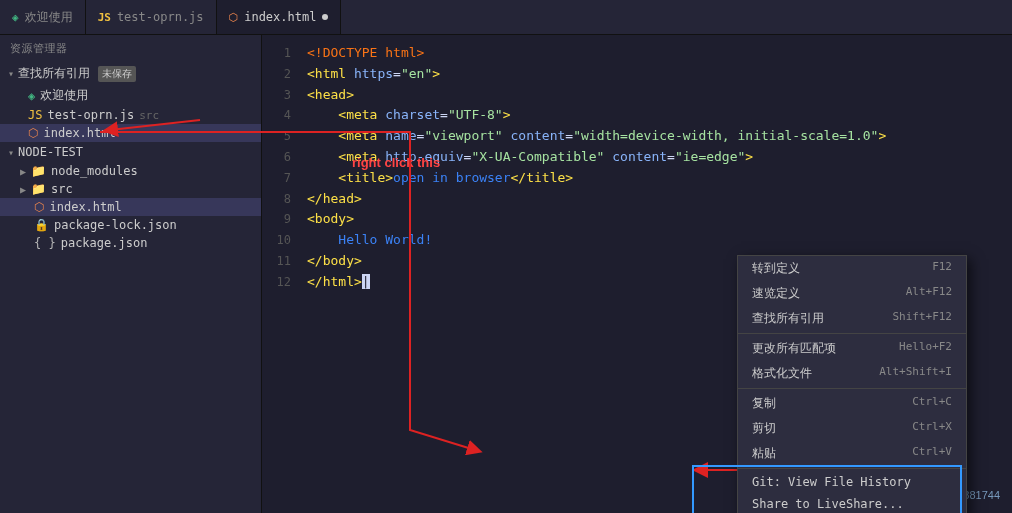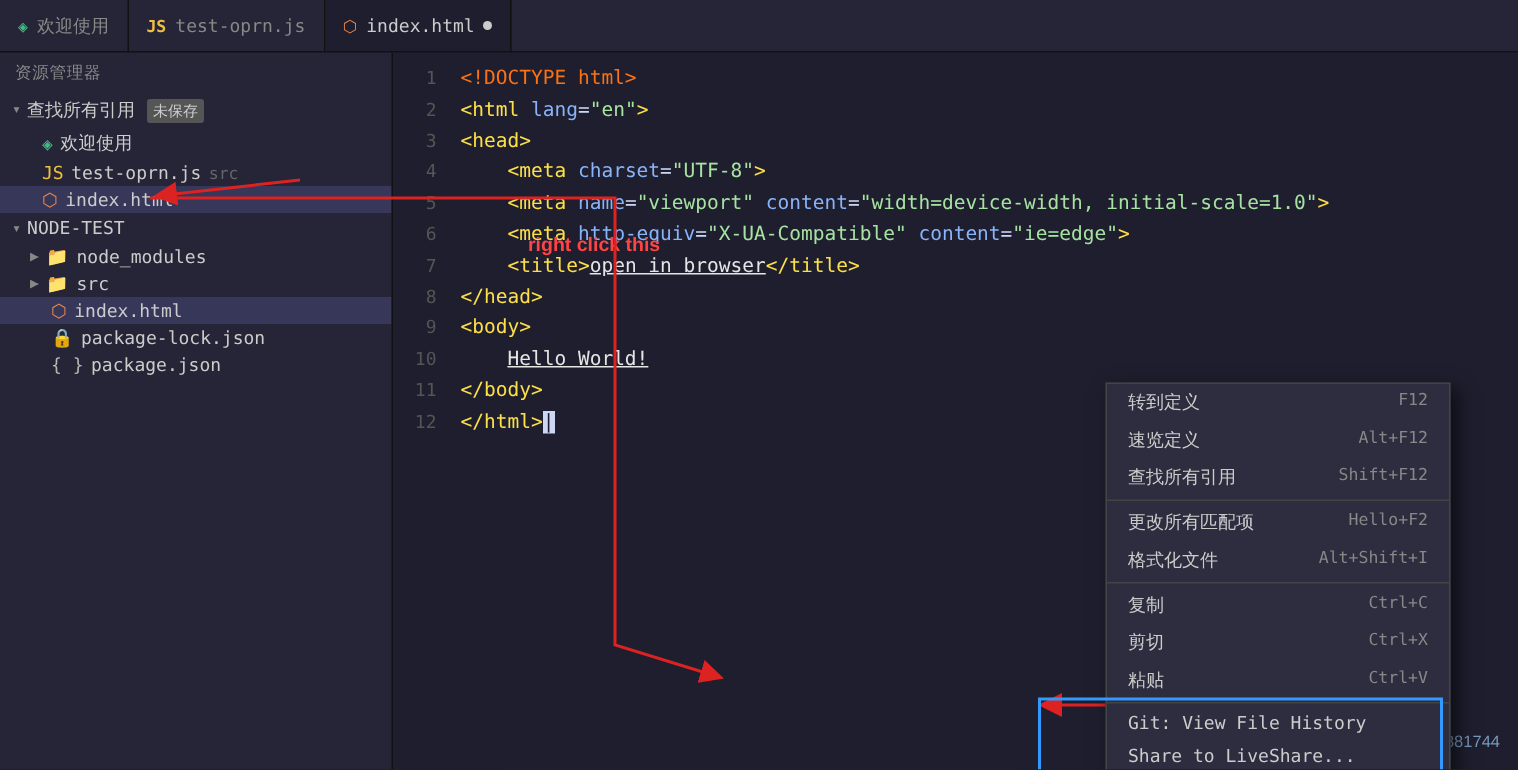--- a/index.html
+++ b/index.html
@@ -143,21 +143,21 @@
       flex-shrink: 0;
     }
 
     .line-content {
       flex: 1;
       white-space: pre;
     }
     .tag { color: #fde047; }
     .attr { color: #89b4fa; }
     .str { color: #a6e3a1; }
-    .text { color: #e5e5e5; text-decoration: underline; }
+    .text { color: #3b82f6; }
     .meta { color: #f97316; }
 
     
     .context-menu {
       position: absolute;
       left: 475px;
       top: 220px;
       width: 230px;
       background: #2d2d3f;
       border: 1px solid #444;
@@ -303,21 +303,21 @@
     </div>
 
     <div class="editor-area">
       <div class="editor-content">
         <div class="line">
           <span class="line-number">1</span>
           <span class="line-content"><span class="meta">&lt;!DOCTYPE html&gt;</span></span>
         </div>
         <div class="line">
           <span class="line-number">2</span>
-          <span class="line-content"><span class="tag">&lt;html</span> <span class="attr">lang</span>=<span class="str">"en"</span><span class="tag">&gt;</span></span>
+          <span class="line-content"><span class="tag">&lt;html</span> <span class="attr">https</span>=<span class="str">"en"</span><span class="tag">&gt;</span></span>
         </div>
         <div class="line">
           <span class="line-number">3</span>
           <span class="line-content"><span class="tag">&lt;head&gt;</span></span>
         </div>
         <div class="line">
           <span class="line-number">4</span>
           <span class="line-content">    <span class="tag">&lt;meta</span> <span class="attr">charset</span>=<span class="str">"UTF-8"</span><span class="tag">&gt;</span></span>
         </div>
         <div class="line">

